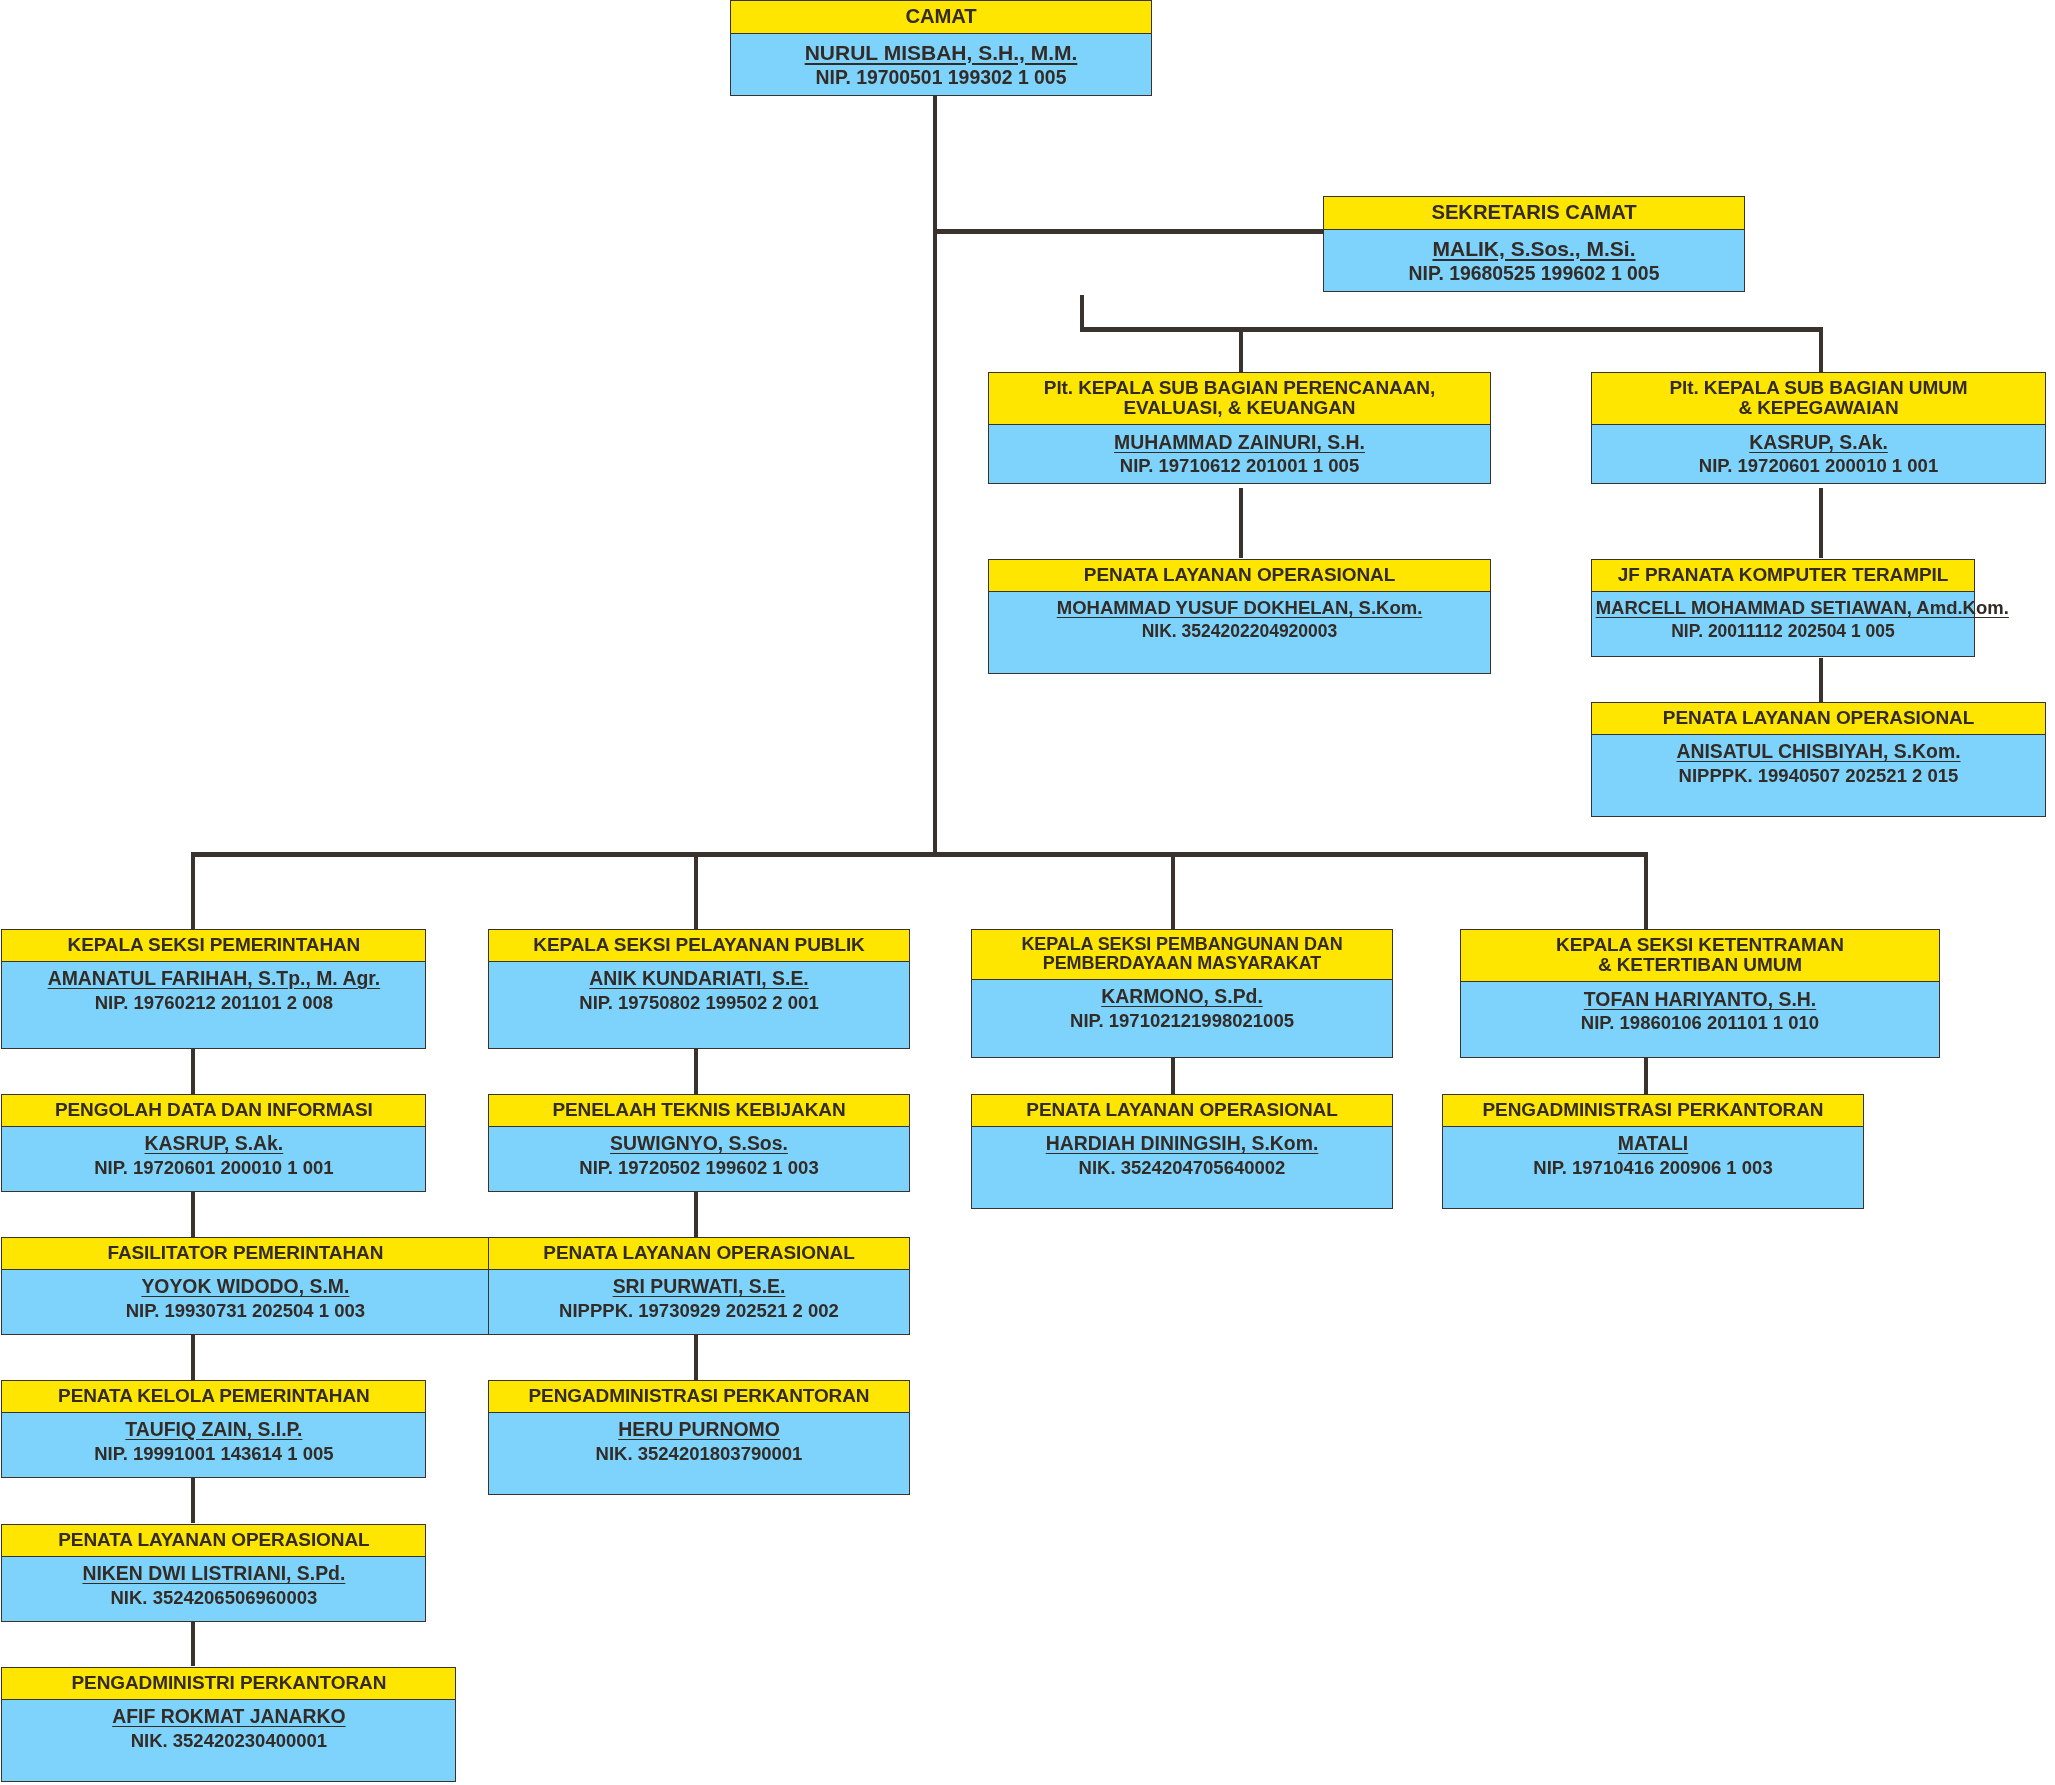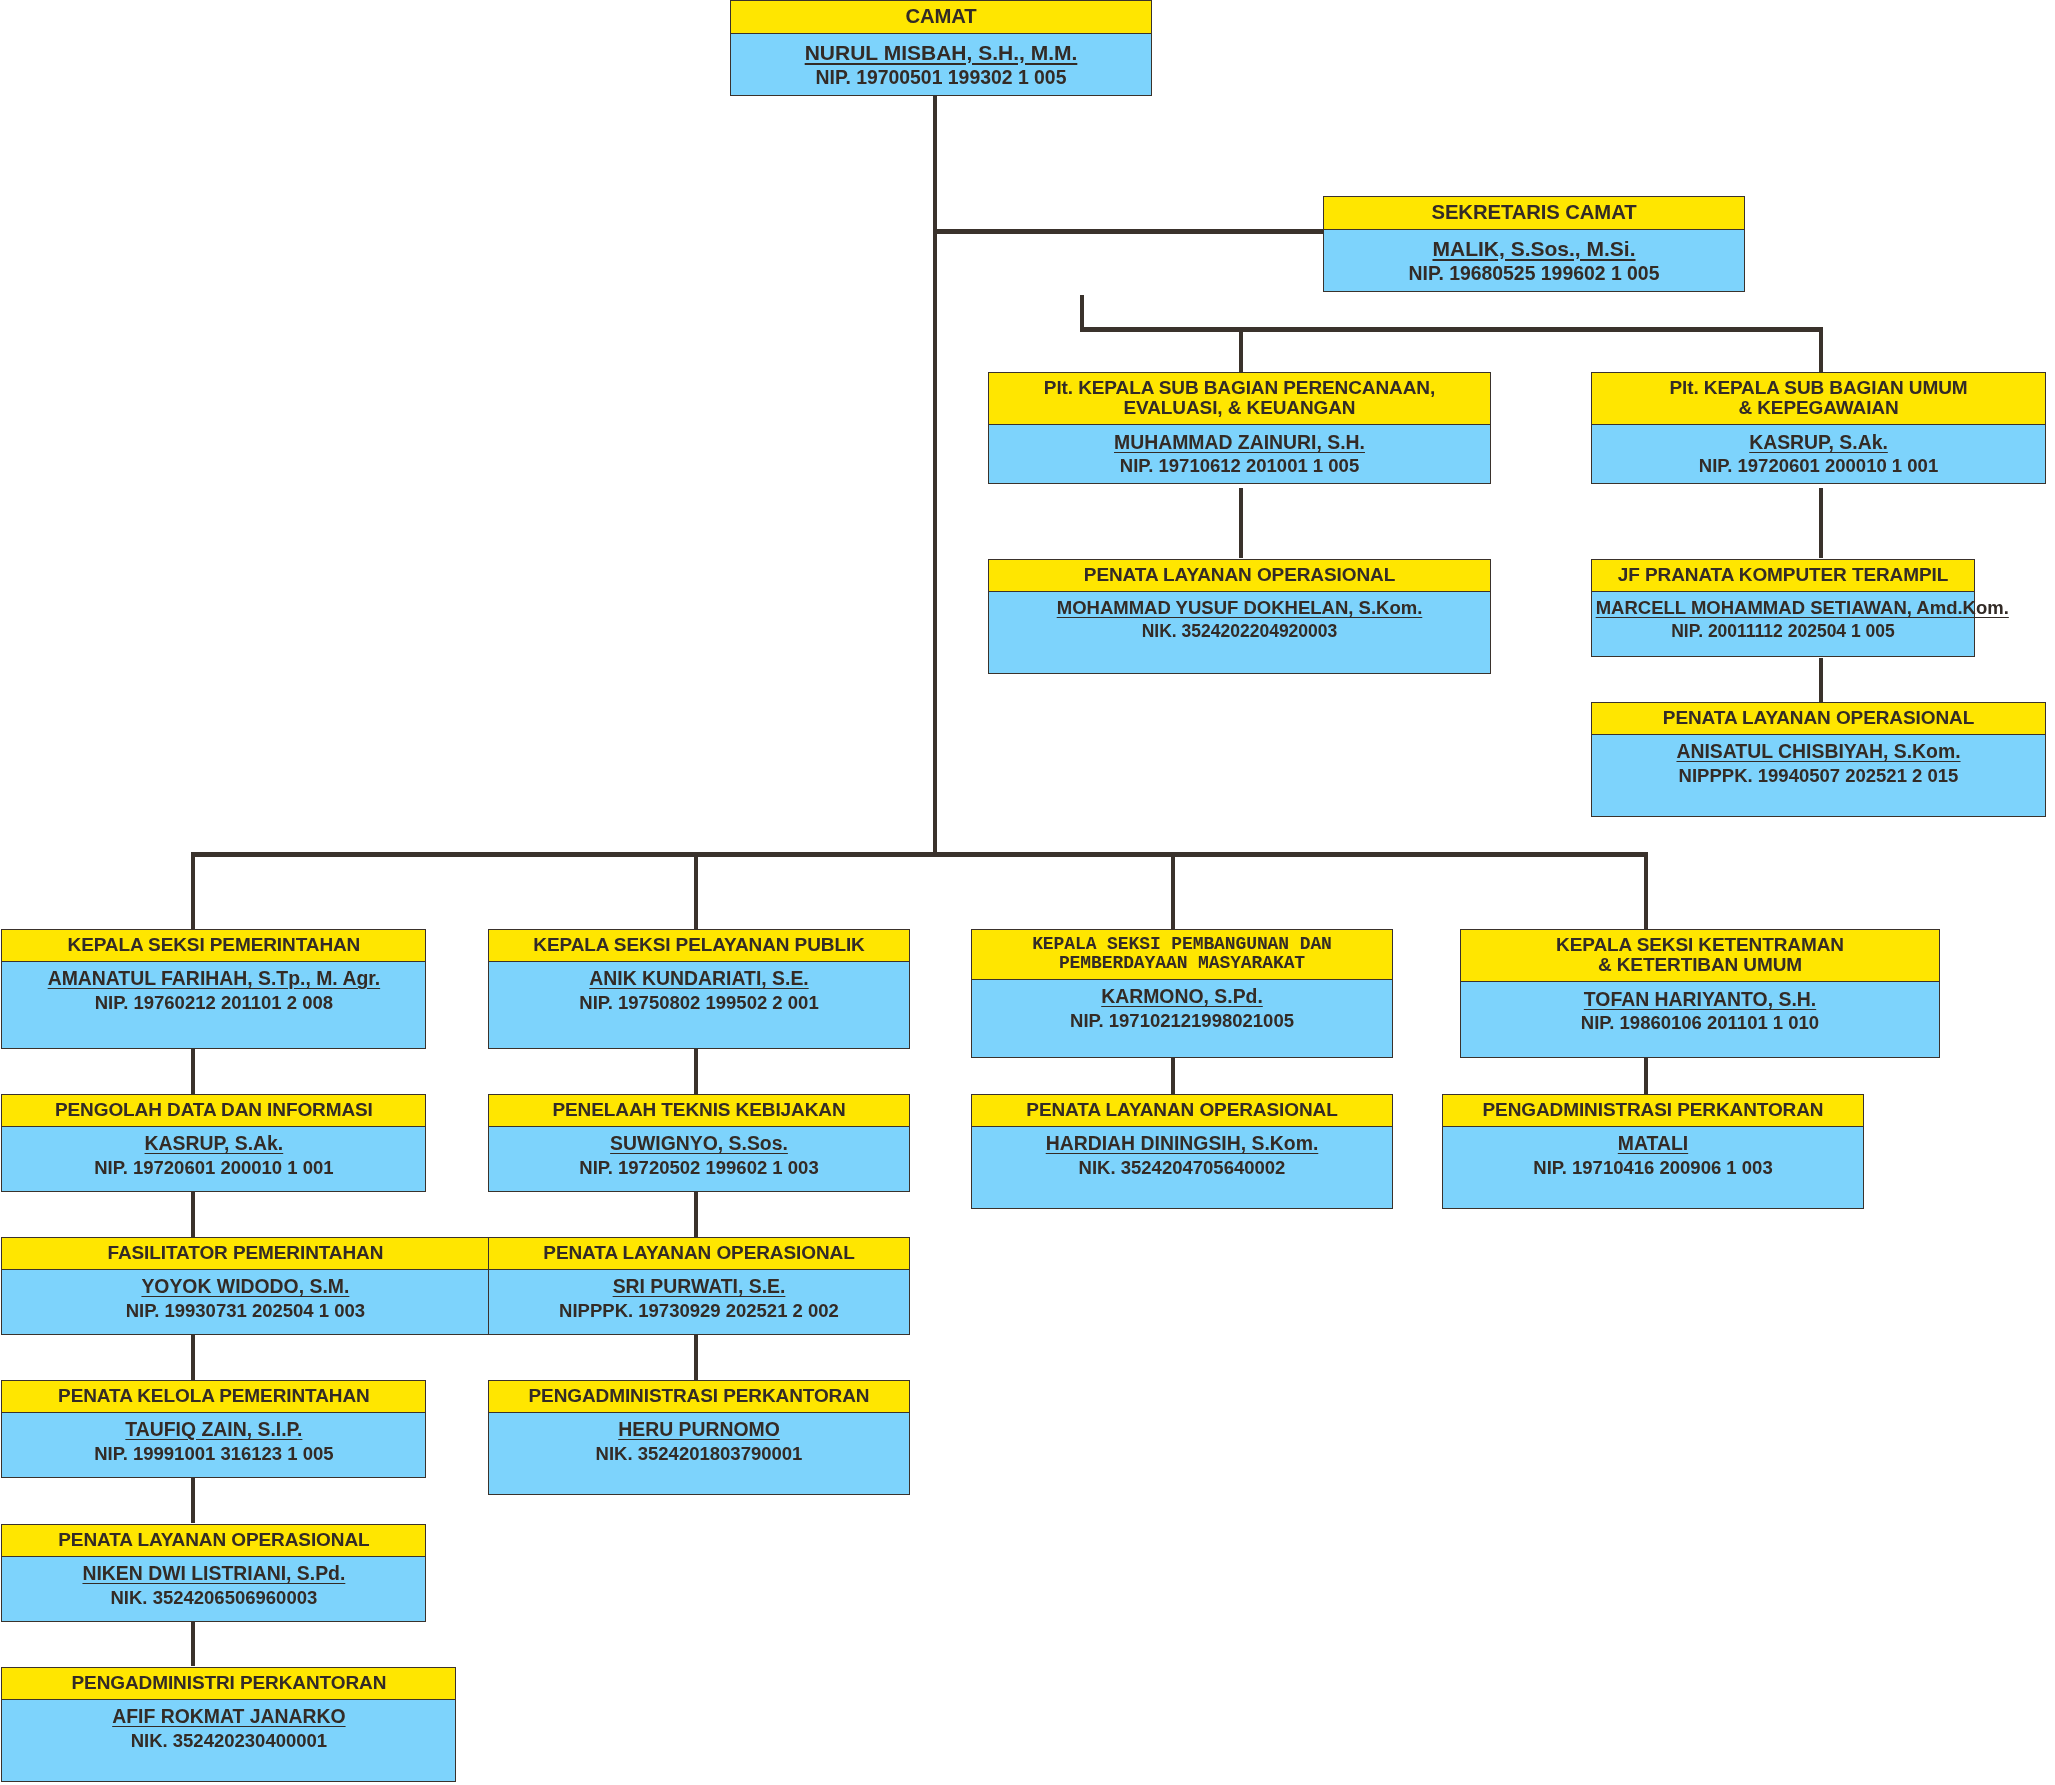--- a/index.html
+++ b/index.html
@@ -59,21 +59,21 @@
   .node .idnum {
     font-weight: bold;
     font-size: 19.4px;
     color: #332b26;
     margin-top: 2.8px;
     white-space: nowrap;
   }
 
   
   .node.t-sm .title { font-size: 19px; }
-  .node.t-xs .title { font-size: 18px; font-family: Liberation Mono, monospace; }
+  .node.t-xs .title { font-size: 18px; }
   .node.p-sm .person { font-size: 19.4px; }
   .node.p-sm .idnum  { font-size: 18.5px; }
   .node.p-xs .person { font-size: 18.5px; }
   .node.p-xs .idnum  { font-size: 17.5px; }
 
   
   .line {
     position: absolute;
     background: #3a322c;
     z-index: 1;
@@ -203,21 +203,21 @@
     <div class="body">
       <div class="person">YOYOK WIDODO, S.M.</div>
       <div class="idnum">NIP. 19930731 202504 1 003</div>
     </div>
   </div>
 
   <div class="node t-sm p-sm" style="left:1.4px; top:1380px; width:425px; height:98px;">
     <div class="title">PENATA KELOLA PEMERINTAHAN</div>
     <div class="body">
       <div class="person">TAUFIQ ZAIN, S.I.P.</div>
-      <div class="idnum">NIP. 19991001 316123 1 005</div>
+      <div class="idnum">NIP. 19991001 143614 1 005</div>
     </div>
   </div>
 
   <div class="node t-sm p-sm" style="left:1.4px; top:1524px; width:425px; height:98px;">
     <div class="title">PENATA LAYANAN OPERASIONAL</div>
     <div class="body">
       <div class="person">NIKEN DWI LISTRIANI, S.Pd.</div>
       <div class="idnum">NIK. 3524206506960003</div>
     </div>
   </div>

